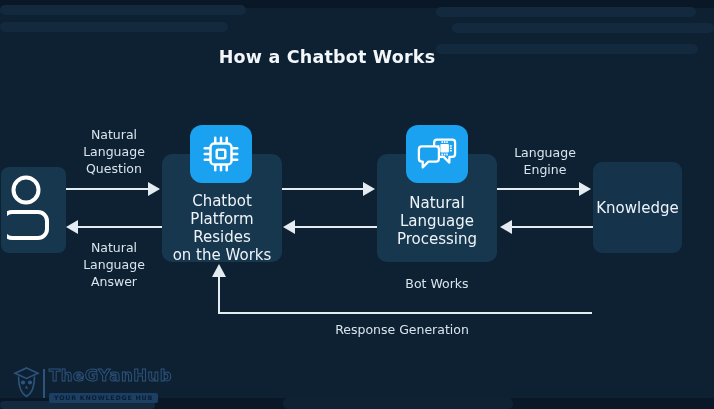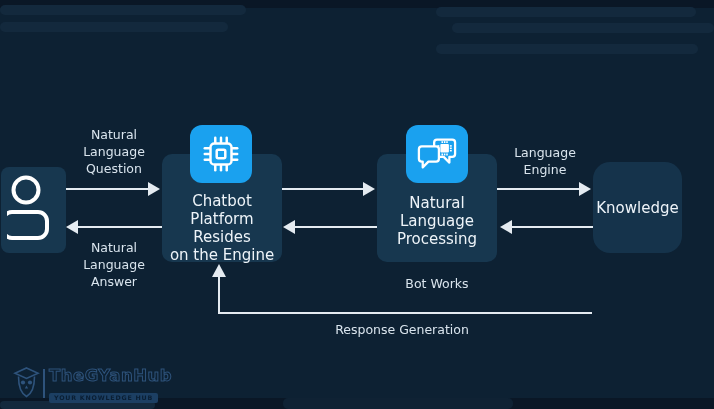--- a/index.html
+++ b/index.html
@@ -17,21 +17,21 @@
     top:47px;left:327px;transform:translateX(-50%);
     color:var(--title_text,#f3f7fa);font-size:17.5px;font-weight:600;
     white-space:nowrap;letter-spacing:.2px;
   }
   .node{
     background:var(--node,#17374f);
     border-radius:10px;
   }
   .side-node{
     background:var(--side_node,#15334b);
-    border-radius:17px;
+    border-radius:9px;
     display:flex;align-items:center;justify-content:flex-start;
   }
   .node-text{
     width:100%;text-align:center;
     color:var(--node_text,#eef4f9);
     font-size:15px;line-height:18px;
   }
   .node-text span{display:block;}
   .icon-tile{
     background:var(--icon_blue,#1aa1ef);
@@ -72,20 +72,21 @@
 
 <div id="canvas">
 
   <div class="abs strip" style="left:0;top:0;width:714px;height:8px;"></div>
   <div class="abs decor" style="left:0;top:5px;width:246px;"></div>
   <div class="abs decor" style="left:0;top:22px;width:228px;"></div>
   <div class="abs decor" style="left:436px;top:7px;width:260px;"></div>
   <div class="abs decor" style="left:452px;top:23px;width:262px;"></div>
   <div class="abs decor" style="left:436px;top:44px;width:262px;"></div>
 
+  <div id="title" class="abs">How a Chatbot Works</div>
 
   <div class="abs node" style="left:1px;top:167px;width:65px;height:86px;border-radius:8px;">
     <span class="abs" style="left:6px;top:6px;">
       <svg width="52" height="74" viewBox="0 0 52 74" fill="none" stroke="#ffffff" stroke-width="4">
         <circle cx="19" cy="17" r="12.5"></circle>
         <rect x="-4" y="39" width="44" height="26" rx="9"></rect>
       </svg>
     </span>
   </div>
 
@@ -102,21 +103,21 @@
   <div class="abs edge-label" style="left:66px;top:239px;width:96px;">
     <span>Natural</span>
     <span>Language</span>
     <span>Answer</span>
   </div>
 
   <div class="abs node" style="left:162px;top:154px;width:120px;height:108px;">
     <div class="node-text" style="padding-top:38px;">
       <span>Chatbot</span>
       <span>Platform Resides</span>
-      <span>on the Engine</span>
+      <span>on the Works</span>
     </div>
   </div>
   <div class="abs icon-tile" style="left:190px;top:125px;width:62px;height:58px;">
     <svg width="42" height="42" viewBox="0 0 44 44" fill="none" stroke="#ffffff" stroke-width="2.6" stroke-linecap="round">
       <rect x="11" y="11" width="22" height="22" rx="4"></rect>
       <rect x="17.5" y="17.5" width="9" height="9" rx="1.5"></rect>
       <line x1="16" y1="10" x2="16" y2="5"></line>
         <line x1="22" y1="10" x2="22" y2="5"></line>
         <line x1="28" y1="10" x2="28" y2="5"></line>
       <line x1="16" y1="34" x2="16" y2="39"></line>

